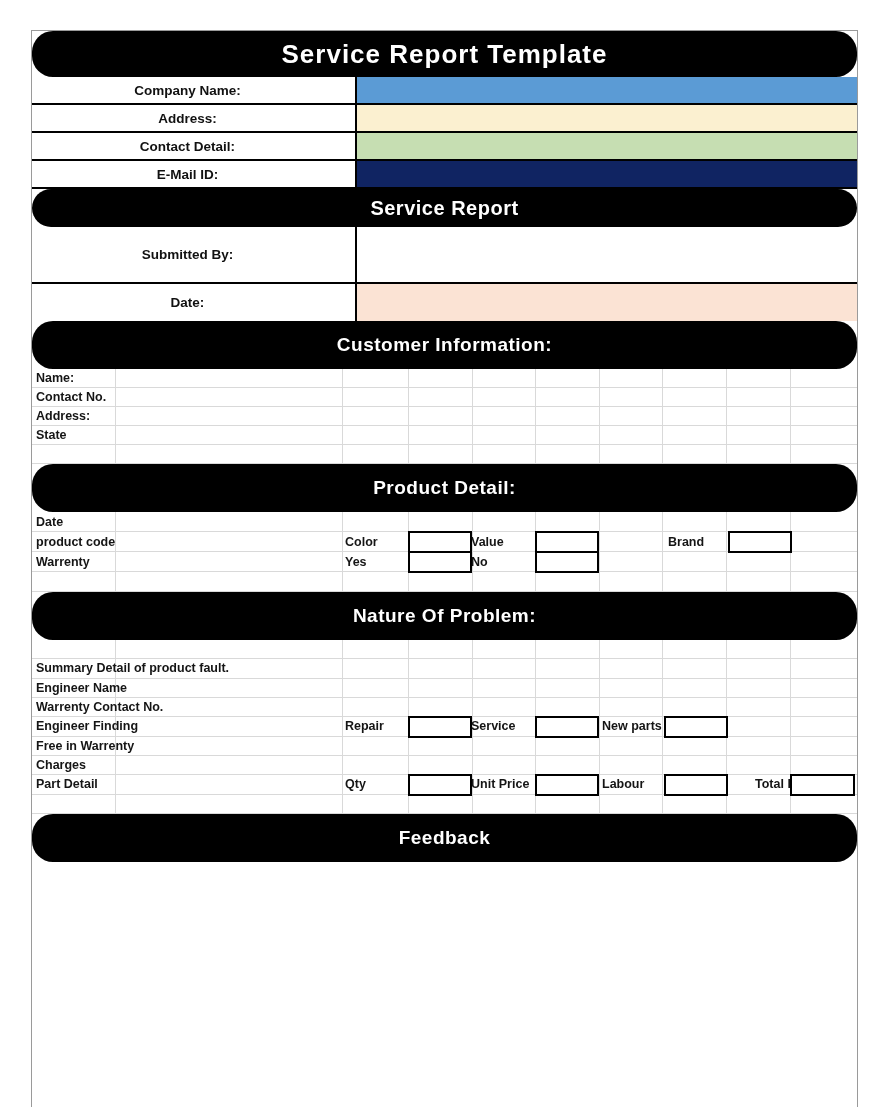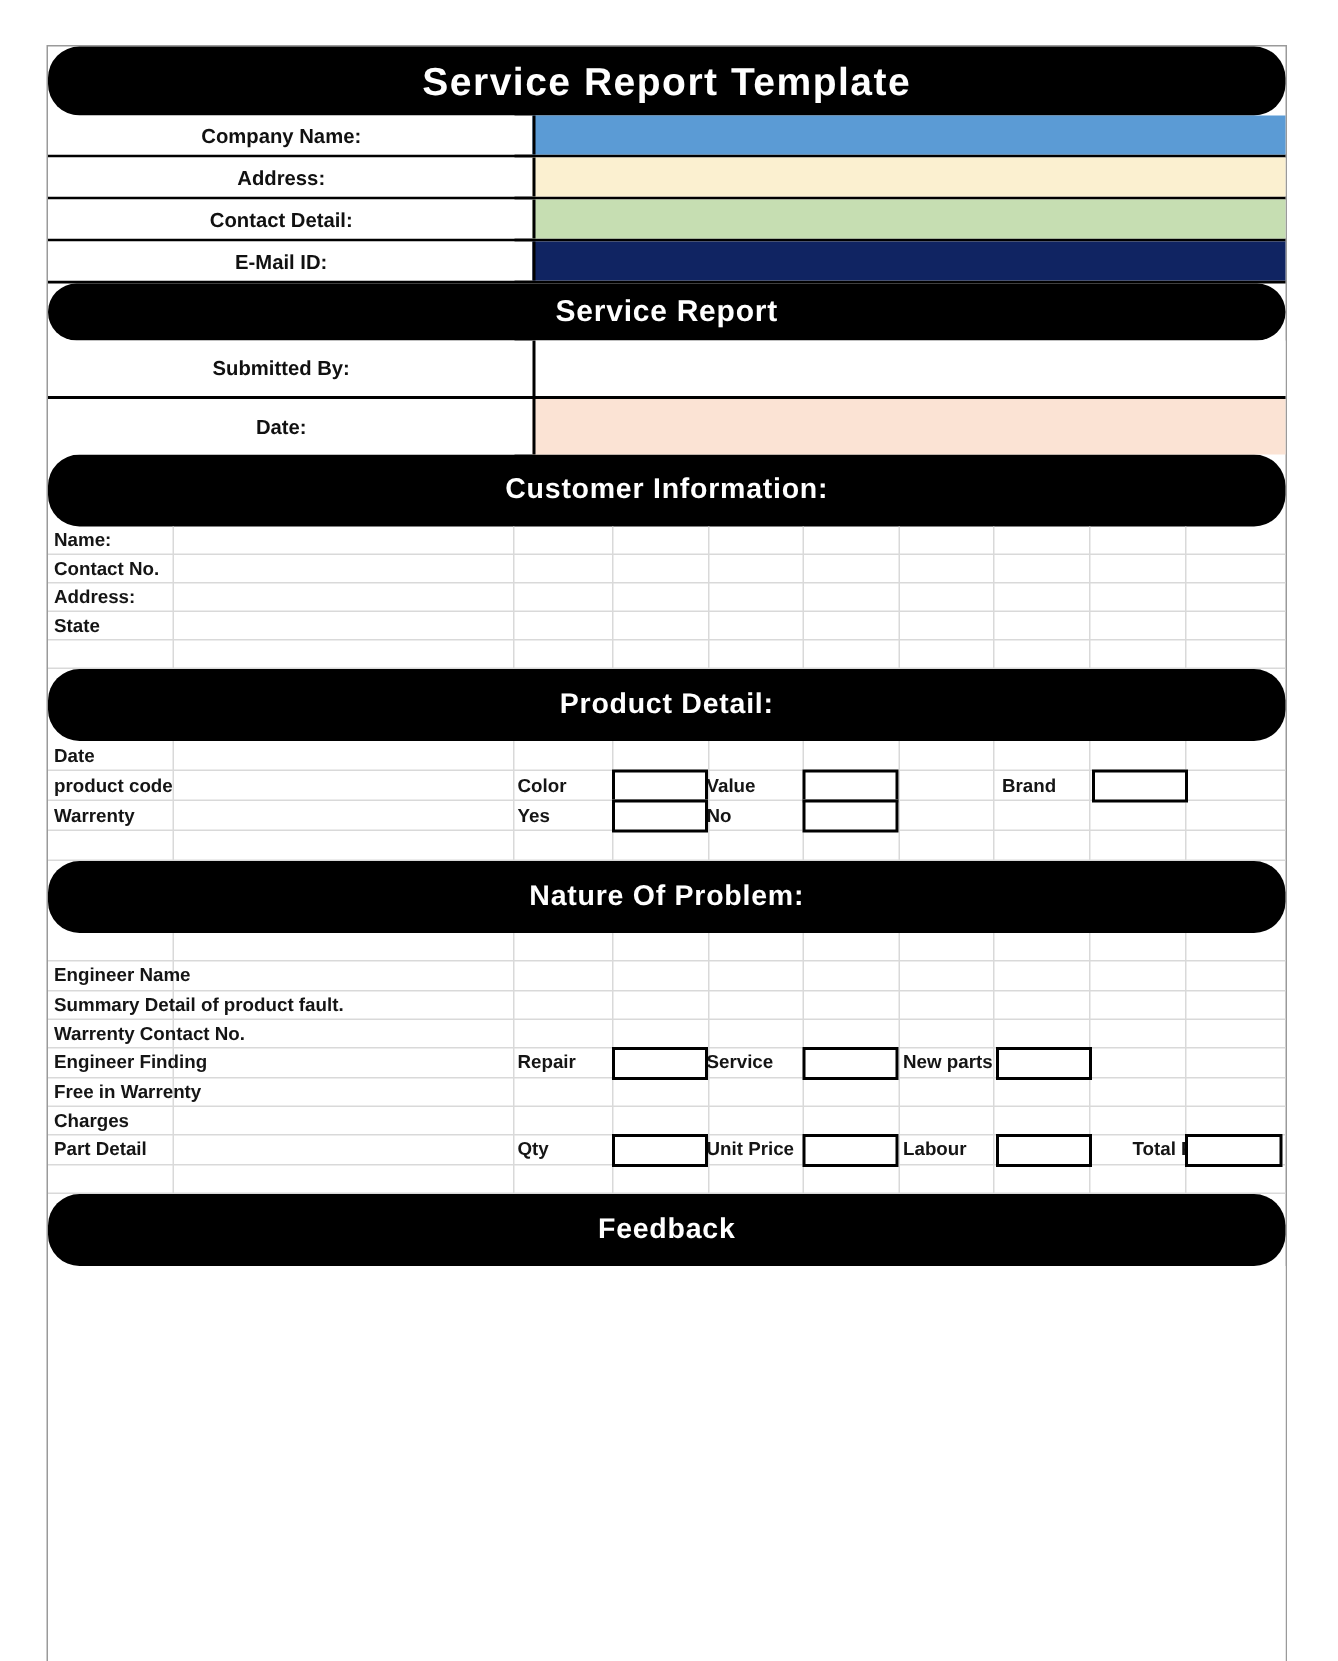--- a/index.html
+++ b/index.html
@@ -19,21 +19,21 @@
     font-weight:bold;
     letter-spacing:.5px;
     border-radius:21px;
   }
   .bar.title   { height:46px; font-size:26px; letter-spacing:1px; }
   .bar.section { height:48px; font-size:19px; }
   .bar.sr      { height:38px; font-size:20px; }
 
   
   .info-row { display:flex; border-bottom:2px solid #000; height:28px;gap:12px; }
-  .info-row.tall { height:39px;text-align:center; }
+  .info-row.tall { height:57px;text-align:center; }
   .info-row.date { height:37px; border-bottom:0; }
   .info-label {
     width:311px; background:#fff;
     display:flex; align-items:center; justify-content:center;
     font-weight:bold; font-size:13.5px; color:#111;
   }
   .info-field { flex:1; border-left:2px solid #000; }
 
   
   .grid {
@@ -163,24 +163,24 @@
     </div>
     <div class="grow"></div>
   </div>
 
   <div class="bar section">
     <span>Nature Of Problem:</span>
   </div>
   <div class="grid np">
     <div class="grow"></div>
     <div class="grow">
+      <span class="rlabel">Summary Detail of product fault.</span>
+    </div>
+    <div class="grow">
       <span class="rlabel">Engineer Name</span>
-    </div>
-    <div class="grow">
-      <span class="rlabel">Summary Detail of product fault.</span>
     </div>
     <div class="grow">
       <span class="rlabel">Warrenty Contact No.</span>
     </div>
     <div class="grow">
       <span class="rlabel">Engineer Finding</span>
       <span class="flabel s1">Repair</span>
       <span class="fbox b1"></span>
       <span class="flabel s2">Service</span>
       <span class="fbox b2"></span>

